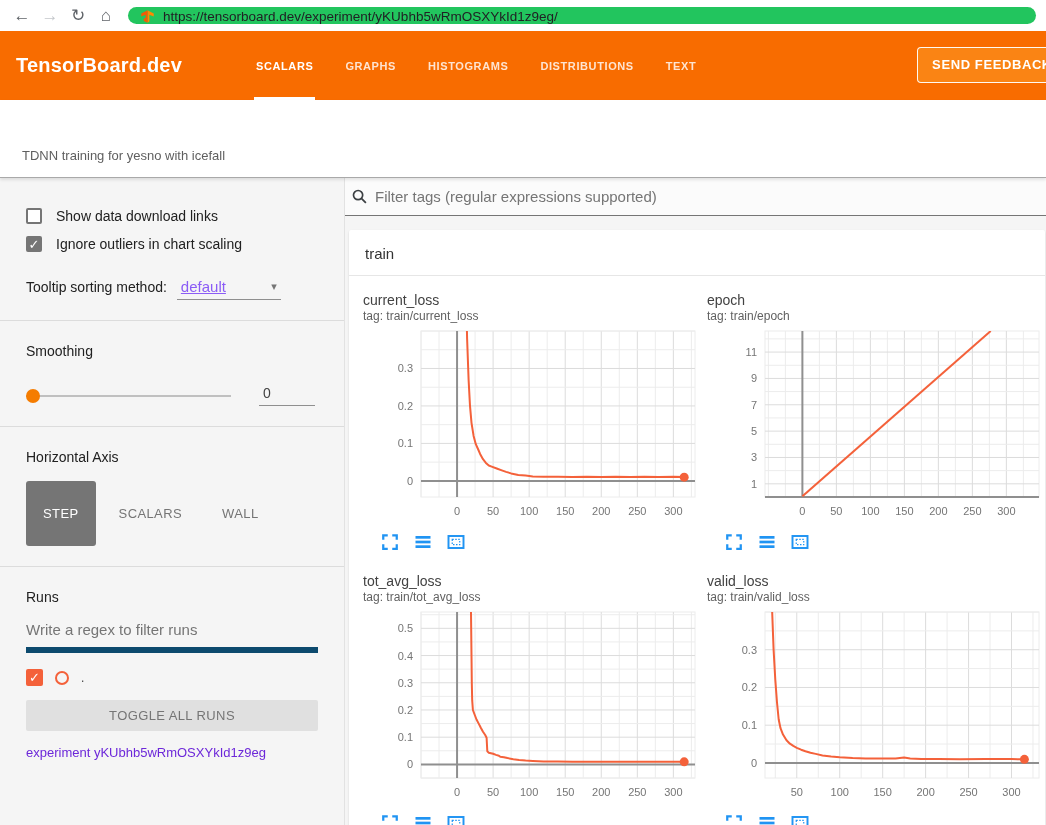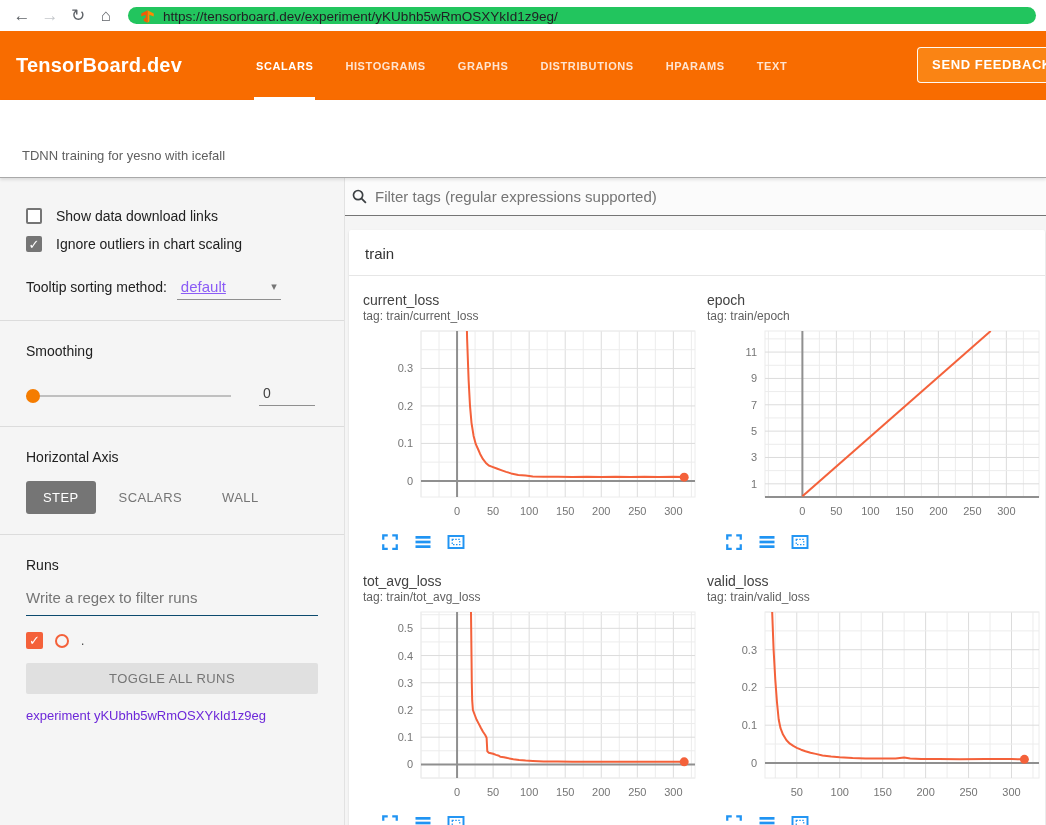--- a/index.html
+++ b/index.html
@@ -54,24 +54,24 @@
   .select-caret{ color:#757575; font-size:11px; margin-left:18px; }
   .divider{ height:1px; background:#dcdcdc; margin:20px -26px 0 -26px; }
   .section-label{ font-size:14px; color:#212121; margin-top:22px; }
   .slider-row{ display:flex; align-items:center; margin-top:26px; }
   .slider-track{ position:relative; width:205px; height:2px; background:#c0c0c0; }
   .slider-thumb{ position:absolute; left:0; top:-6px; width:14px; height:14px; border-radius:50%;
                  background:#f57c00; cursor:pointer; }
   .slider-value{ margin-left:28px; width:56px; text-align:left; font-size:14px; color:#424242;
                  border-bottom:1px solid #8f8f8f; padding:0 2px 4px 4px; }
   .axis-btns{ display:flex; align-items:center; margin-top:16px; }
-  .axis-btn{ font-size:13px; letter-spacing:.4px; color:#757575; padding:9px 17px; border-radius:3px;
+  .axis-btn{ font-size:13px; letter-spacing:.4px; color:#757575; padding:25px 17px; border-radius:3px;
              cursor:pointer; margin-right:6px;text-align:center; }
   .axis-btn.active{ background:#757575; color:#fff; }
-  .regex-input{ margin-top:16px; border-bottom:1px solid #0c4a6e; padding-bottom:8px; }
+  .regex-input{ margin-top:16px; border-bottom:6px solid #0c4a6e; padding-bottom:8px; }
   .regex-placeholder{ font-size:15px; color:#757575; }
   .run-row{ display:flex; align-items:center; margin-top:16px; }
   .run-chk{ width:17px; height:17px; border-radius:2px; background:var(--run-color);
             display:flex; align-items:center; justify-content:center; color:#fff; font-size:13px; cursor:pointer; }
   .run-swatch{ width:14px; height:14px; border:2px solid var(--run-color); border-radius:50%; margin-left:12px; }
   .run-name{ font-size:12px; color:#424242; margin-left:12px; }
   .toggle-btn{ margin-top:14px; width:100%; background:#e0e0e0; border-radius:2px; text-align:center;
                font-size:13px; letter-spacing:.4px; color:#757575; padding:8px 0; cursor:pointer; }
   .exp-label{ font-size:13px; color:#6d28d9; margin-top:14px; }
 
@@ -106,24 +106,23 @@
       </svg>
     </span>
     <span class="url-text">https://tensorboard.dev/experiment/yKUbhb5wRmOSXYkId1z9eg/</span>
   </div>
 </div>
 
 <div class="app-header">
   <div class="logo">TensorBoard.dev</div>
   <div class="tabs">
     <div class="tab active">SCALARS</div>
+    <div class="tab">GRAPHS</div>
     <div class="tab">HISTOGRAMS</div>
-    <div class="tab">GRAPHS</div>
     <div class="tab">DISTRIBUTIONS</div>
-    <div class="tab">HPARAMS</div>
     <div class="tab">TEXT</div>
   </div>
   <div class="feedback-btn">SEND FEEDBACK</div>
 </div>
 
 <div class="exp-band">
   <div class="exp-title">TDNN training for yesno with icefall</div>
 </div>
 
 <div class="content">

